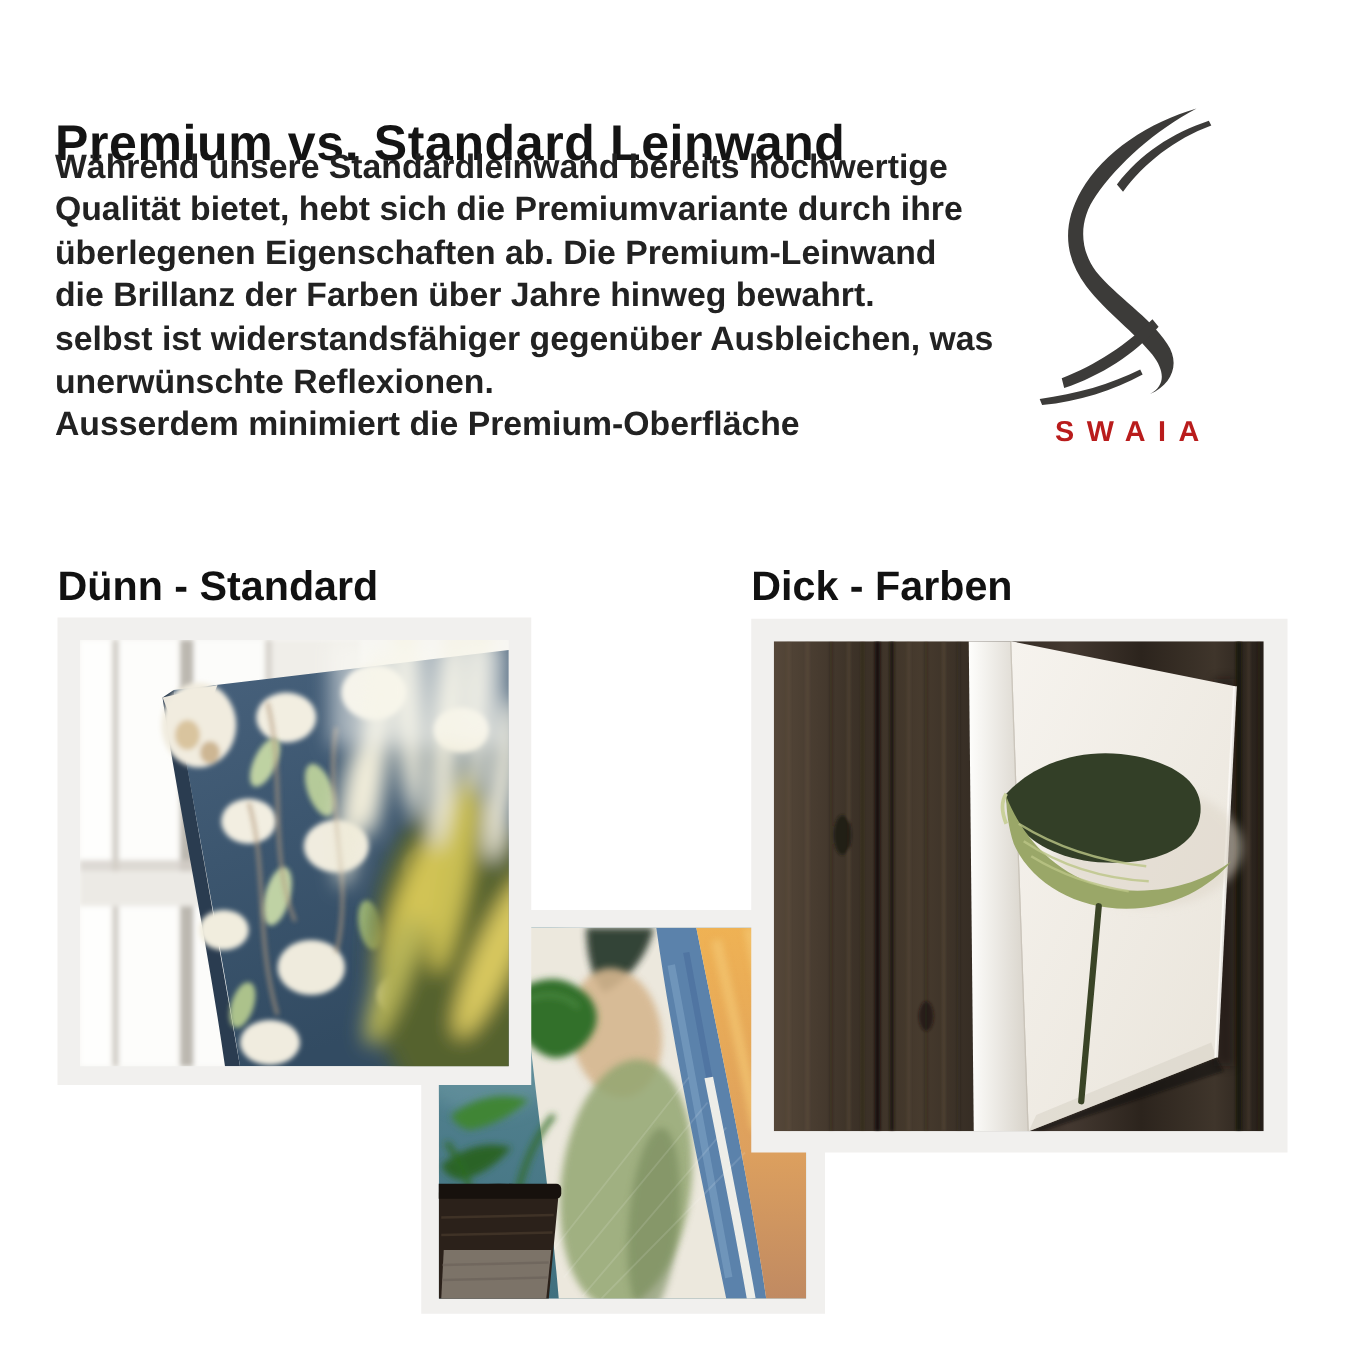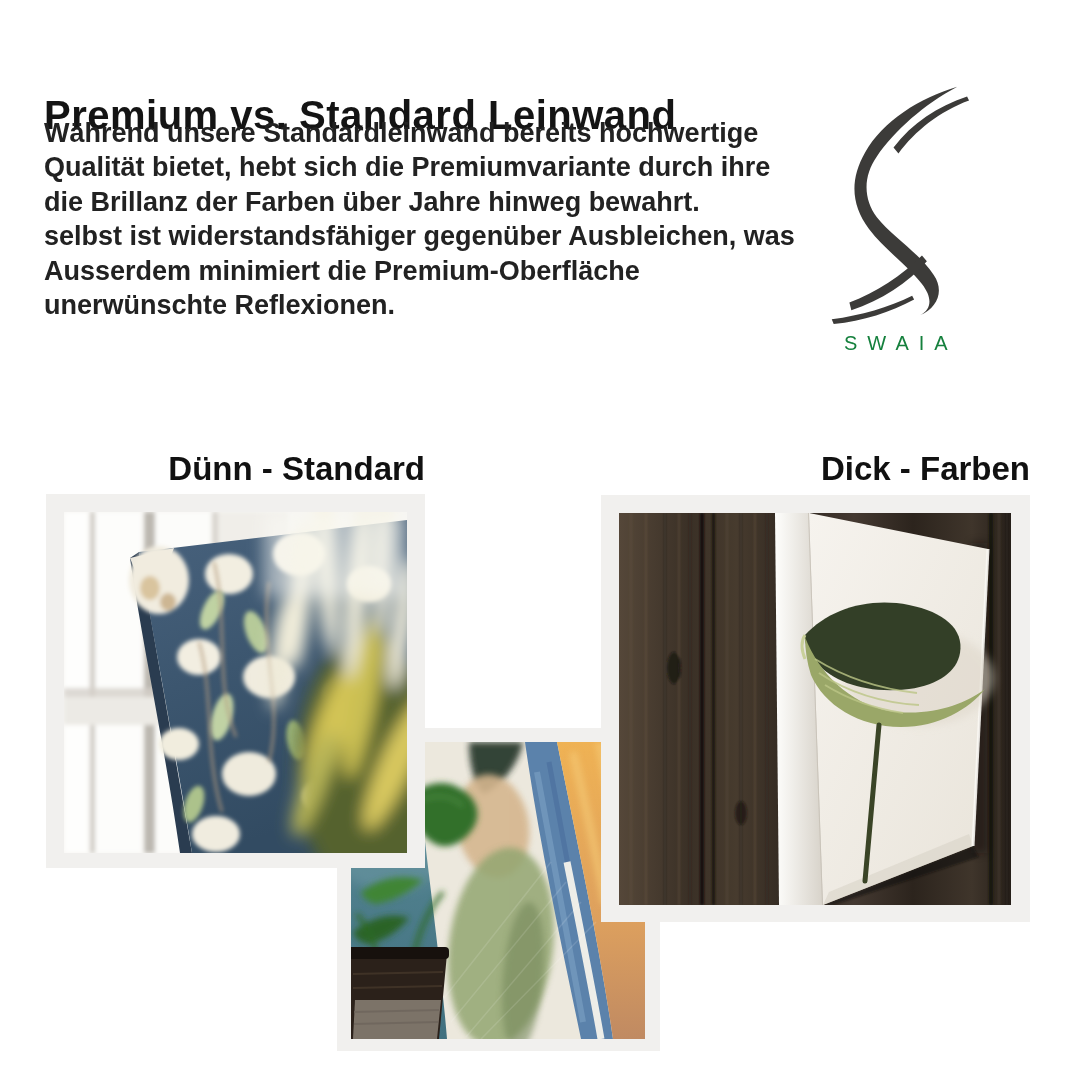--- a/index.html
+++ b/index.html
@@ -4,24 +4,24 @@
 <style>
   html,body{margin:0;padding:0;background:#ffffff;}
   .page{position:relative;width:1036px;height:1080px;background:var(--page_bg,#ffffff);
         overflow:hidden;font-family:"Liberation Sans",sans-serif;color:var(--text,#1f1f1f);}
   .title{position:absolute;left:44px;top:66px;font-size:40px;font-weight:bold;
          letter-spacing:.5px;color:#141414;white-space:nowrap;}
   .intro{position:absolute;left:44px;top:116px;font-size:27px;line-height:34.4px;
          color:#222222;white-space:nowrap;font-weight:bold;}
   .logo{position:absolute;left:820px;top:74px;width:210px;height:300px;}
   .logo svg{display:block;}
-  .brand{position:absolute;left:844px;top:332px;font-size:20px;font-weight:400;
-         letter-spacing:10px;color:#15803d;}
+  .brand{position:absolute;left:844px;top:332px;font-size:23px;font-weight:700;
+         letter-spacing:10px;color:#b91c1c;}
   .label{position:absolute;top:450px;font-size:33px;font-weight:bold;color:#111111;
-         text-align:right;white-space:nowrap;}
+         text-align:left;white-space:nowrap;}
   .label-std{left:46px;width:379px;}
   .label-prem{left:601px;width:429px;}
   .frame{position:absolute;background:var(--frame,#f1f0ee);margin:0;}
   .frame svg{position:absolute;display:block;}
   .frame-left {left:46px;top:494px;width:379px;height:374px;z-index:3;}
   .frame-left svg{left:18px;top:18px;}
   .frame-right{left:601px;top:495px;width:429px;height:427px;z-index:3;}
   .frame-right svg{left:18px;top:18px;}
   .frame-mid  {left:337px;top:728px;width:323px;height:323px;z-index:1;}
   .frame-mid svg{left:14px;top:14px;}
@@ -29,24 +29,25 @@
 </head>
 <body>
 
 <div class="page">
 
   <h1 class="title">Premium vs. Standard Leinwand</h1>
 
   <div class="intro">
     <div>Während unsere Standardleinwand bereits hochwertige</div>
     <div>Qualität bietet, hebt sich die Premiumvariante durch ihre</div>
+    <div>überlegenen Eigenschaften ab. Die Premium-Leinwand</div>
     <div>die Brillanz der Farben über Jahre hinweg bewahrt.</div>
     <div>selbst ist widerstandsfähiger gegenüber Ausbleichen, was</div>
+    <div>unerwünschte Reflexionen.</div>
     <div>Ausserdem minimiert die Premium-Oberfläche</div>
-    <div>unerwünschte Reflexionen.</div>
   </div>
 
   <div class="logo">
     <svg width="200" height="255" viewBox="0 0 200 260">
       <g fill="var(--logo,#3c3b39)">
 
         <path d="M138,13 C100,24 62,48 44,80 C28,108 30,134 48,158
                  C64,179 88,196 102,214 C112,227 113,239 100,246
                  C118,238 125,221 114,205 C100,183 72,166 56,146
                  C42,127 42,104 56,84 C74,58 104,31 138,13 Z"></path>

